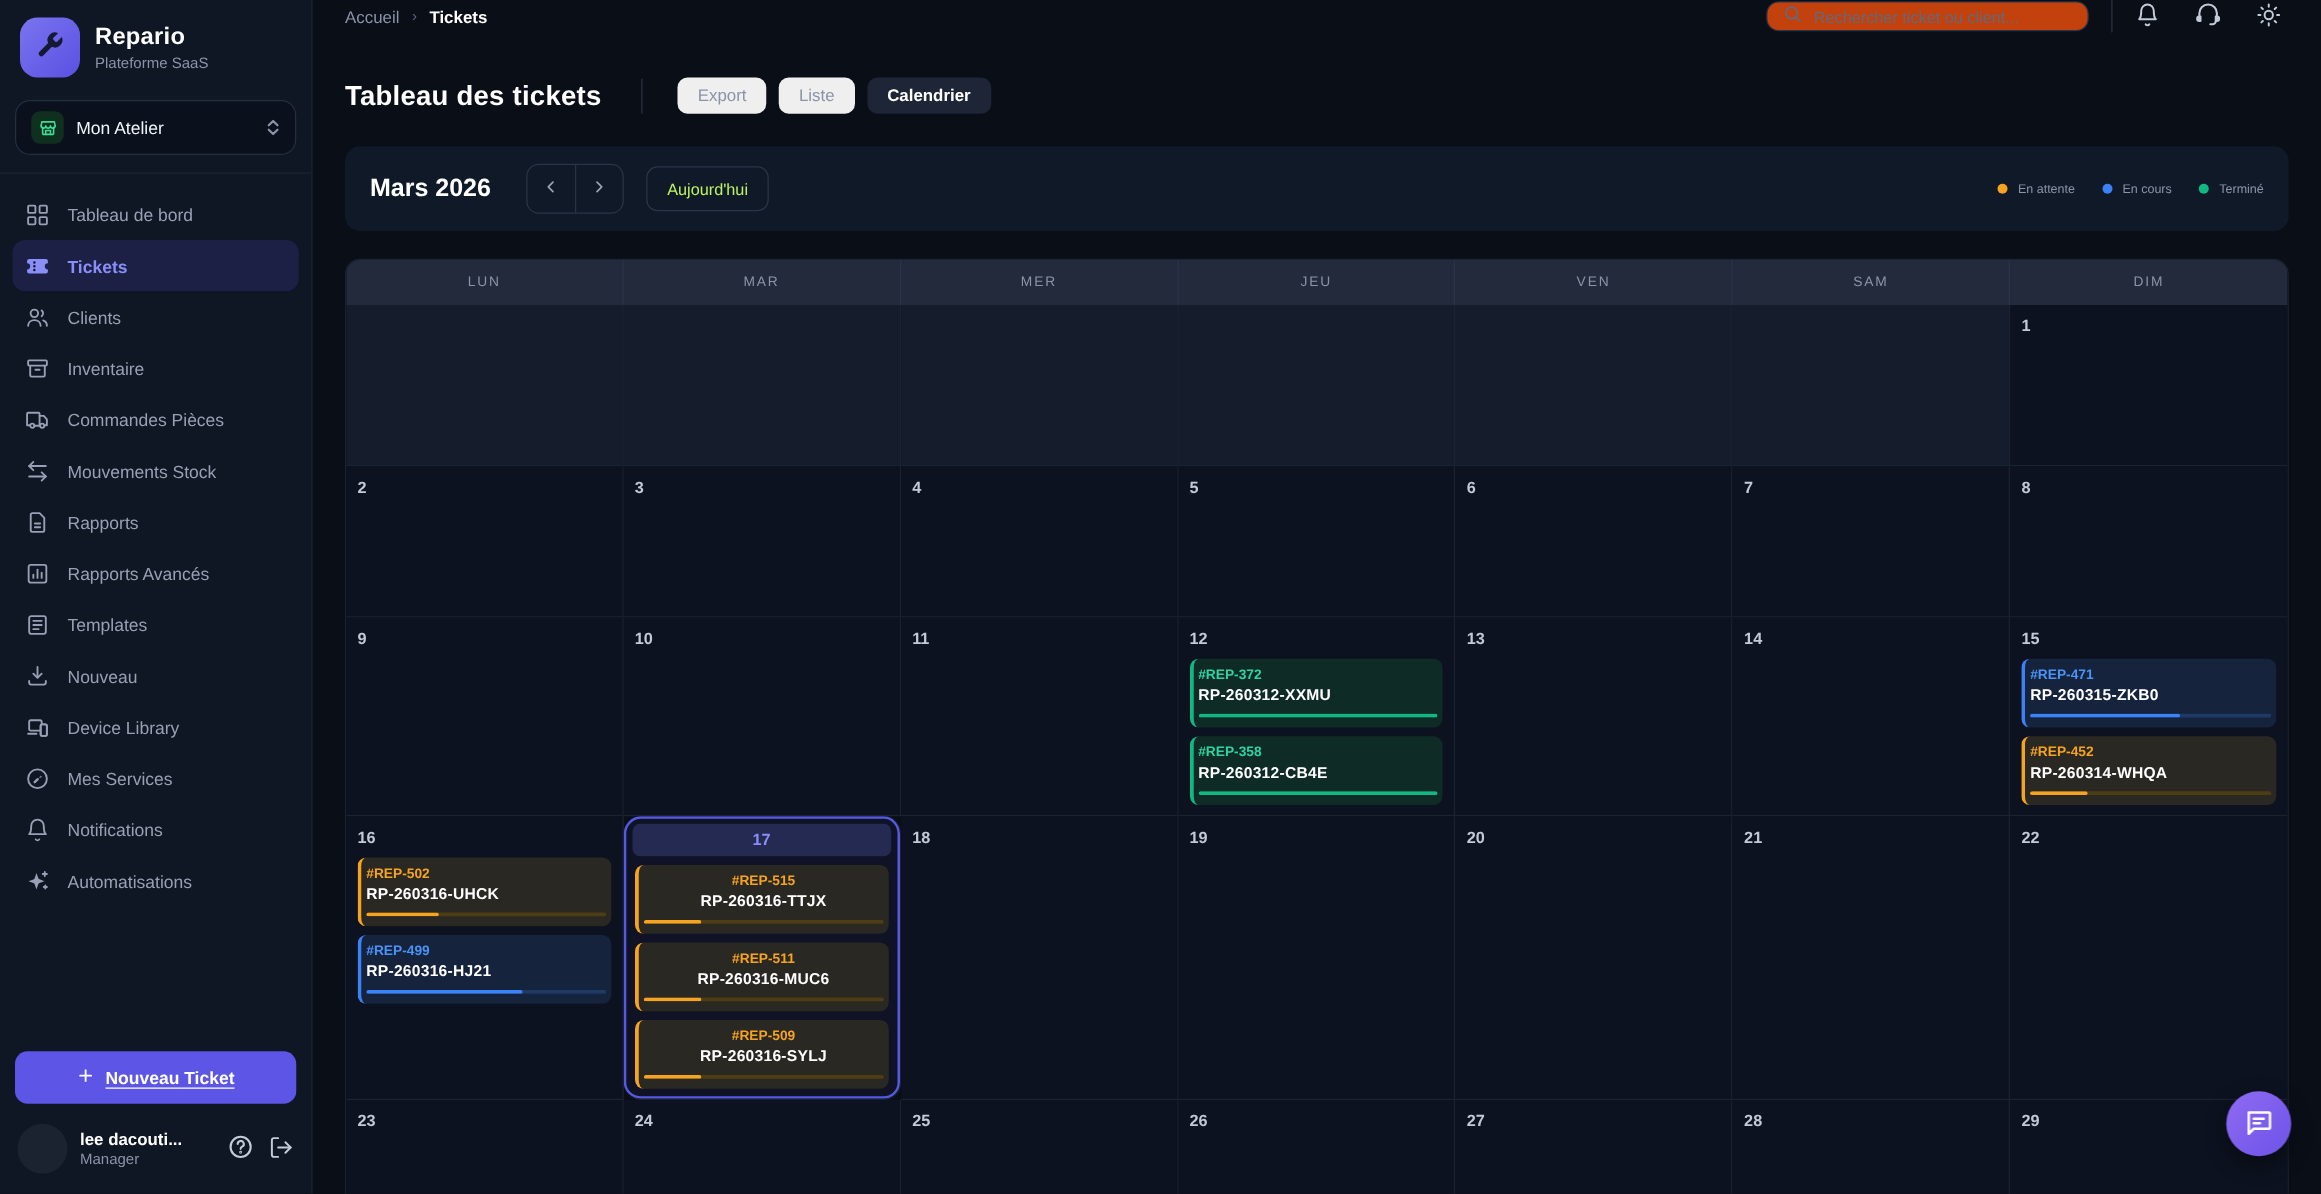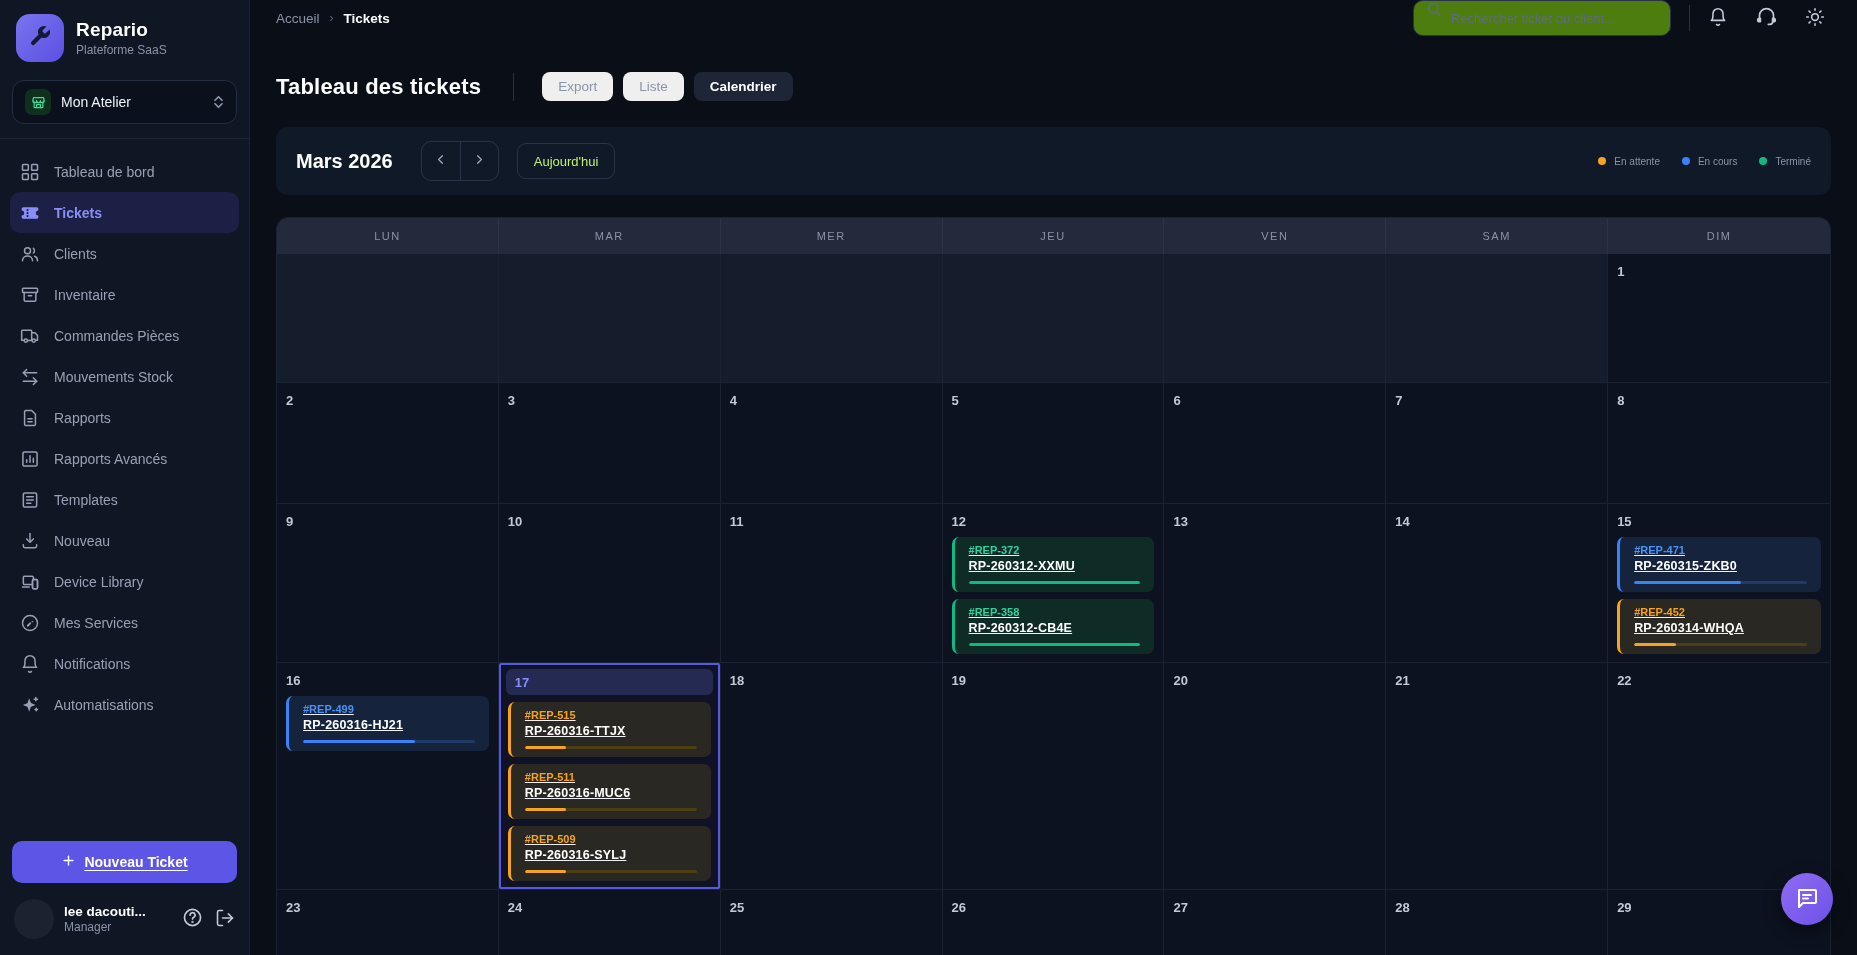--- a/index.html
+++ b/index.html
@@ -55,22 +55,22 @@
   .icon-btn { background:none; border:none; color:#c3cad8; cursor:pointer; display:flex; padding:0; }
   
   .main { flex:1; display:flex; flex-direction:column; min-width:0; }
   .topbar { height:52px; display:flex; align-items:center; padding:0 26px; gap:18px; }
   .breadcrumb { display:flex; align-items:center; gap:10px; font-size:13.5px; }
   .crumb-home { color:#8b93a8; cursor:pointer; }
   .crumb-sep { color:#5d6780; font-size:12px; }
   .crumb-current { color:#fff; font-weight:bold; }
   .topbar-spacer { flex:1; }
   .search-box {
-    width:258px; height:36px; border:1px solid #2a3448; border-radius:10px;
-    display:flex; gap:9px; padding:0 12px; color:#5f6b80; background:#4d7c0f;
+    width:258px; height:24px; border:1px solid #2a3448; border-radius:10px;
+    display:flex; align-items:center; gap:9px; padding:0 12px; color:#5f6b80; background:#c2410c;
   }
   .search-box input {
     background:transparent; border:none; outline:none; color:#cdd4e2;
     font-size:13px; font-family:inherit; width:100%;
   }
   .search-box input::placeholder { color:#5f6b80; }
   .topbar-sep { width:1px; height:26px; background:#273145; }
   .topbar-icons { display:flex; align-items:center; gap:28px; color:#aeb6c8; padding-right:6px; }
   
   .content { flex:1; padding:0 26px; position:relative; }
@@ -99,24 +99,24 @@
   .dow-row { display:grid; grid-template-columns:repeat(7,1fr); background:#222a3b; }
   .dow-cell { height:36px; display:flex; align-items:center; justify-content:center;
     font-size:11px; letter-spacing:1.5px; color:#8b93a8; border-right:1px solid #2a3348; }
   .dow-cell:last-child { border-right:none; }
   .week-row { display:grid; grid-template-columns:repeat(7,1fr); }
   .cell { background:#0c121f; border-right:1px solid #1a2333; border-bottom:1px solid #1a2333;
     padding:8px 9px; position:relative; }
   .cell:last-child { border-right:none; }
   .cell.other { background:#151c2b; }
   .day-num { font-size:13px; font-weight:bold; color:#c2c9d8; }
-  .cell.today { background:rgba(86,88,226,.07); box-shadow:inset 0 0 0 2px #5659e2; border-radius:2px; }
+  .cell.today { background:rgba(86,88,226,.07); box-shadow:inset 0 0 0 2px #5659e2; border-radius:14px;text-align:center; }
   .today-banner { background:#242a52; border-radius:6px; padding:4px 9px; margin:-2px -2px 4px; }
   .today-banner .day-num { color:#8a8ef8; }
-  .event { border-radius:7px; padding:7px 14px 8px; margin-top:7px; border-left:3px solid; cursor:pointer;text-decoration:underline; }
+  .event { border-radius:7px; padding:7px 4px 8px; margin-top:7px; border-left:3px solid; cursor:pointer; }
   .event-id { display:block; font-size:11px; font-weight:bold; margin-bottom:3px; }
   .event-code { display:block; font-size:12.5px; font-weight:bold; color:#fff; letter-spacing:.2px; }
   .progress { height:3px; border-radius:2px; margin-top:8px; overflow:hidden; }
   .progress .fill { height:100%; border-radius:2px; }
   .event.done { background:#0f2b26; border-color:#10b981; }
   .event.done .event-id { color:#2fd39c; }
   .event.done .progress { background:#15473b; }
   .event.done .fill { background:#10b981; }
   .event.in_progress { background:#15233c; border-color:#3b82f6; }
   .event.in_progress .event-id { color:#4b93f7; }
@@ -536,20 +536,27 @@
                 <span class="event-code">RP-260314-WHQA</span>
                 <div class="progress">
                   <div class="fill" style="width:24%"></div>
                 </div>
               </div>
             </div>
           </div>
           <div class="week-row">
             <div class="cell" style="min-height: 205px;">
               <div><span class="day-num">16</span></div>
+              <div class="event pending">
+                <span class="event-id">#REP-502</span>
+                <span class="event-code">RP-260316-UHCK</span>
+                <div class="progress">
+                  <div class="fill" style="width:30%"></div>
+                </div>
+              </div>
               <div class="event in_progress">
                 <span class="event-id">#REP-499</span>
                 <span class="event-code">RP-260316-HJ21</span>
                 <div class="progress">
                   <div class="fill" style="width:65%"></div>
                 </div>
               </div>
             </div>
             <div class="cell today" style="min-height: 205px;">
               <div class="today-banner"><span class="day-num">17</span></div>

